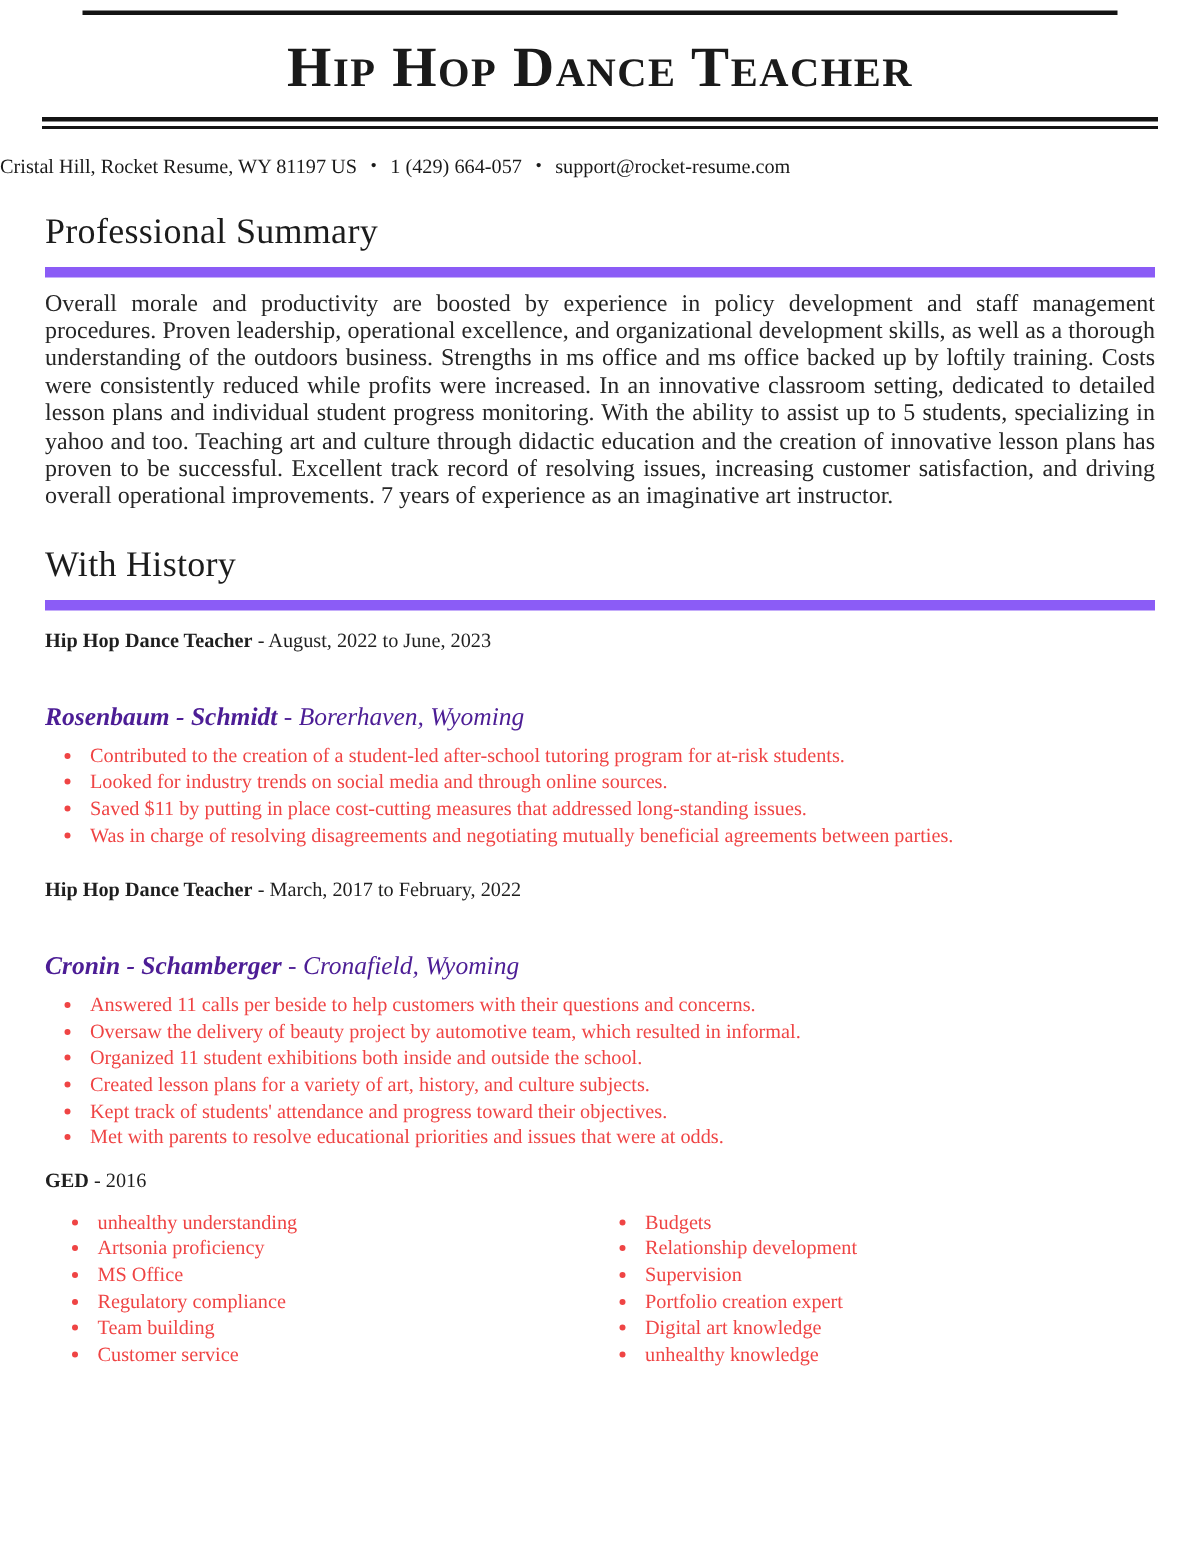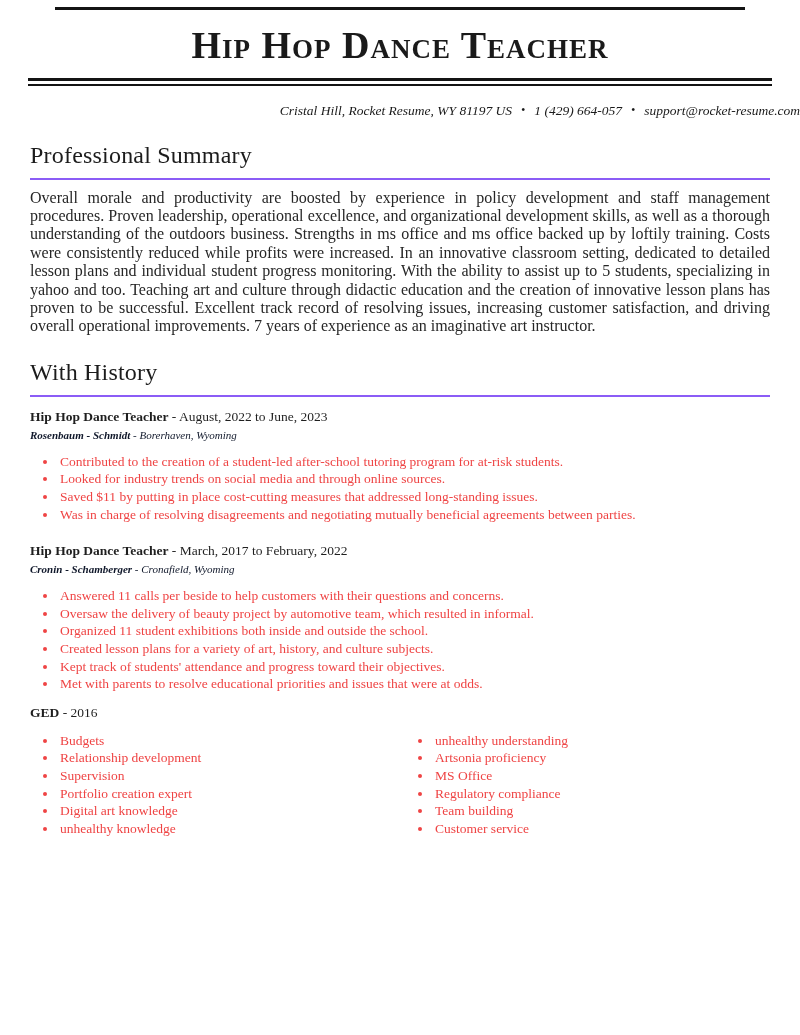--- a/index.html
+++ b/index.html
@@ -6,35 +6,35 @@
   .page{
     width:800px;height:940px;background:#ffffff;position:relative;overflow:hidden;
     font-family:"Liberation Serif","DejaVu Serif",serif;color:#222222;box-sizing:border-box;
   }
   .top-rule{margin:7px 55px 0 55px;border-top:3px solid #141414;height:0;}
   .resume-title{
     text-align:center;font-size:38px;font-weight:700;color:#1a1a1a;
     font-variant:small-caps;letter-spacing:1px;margin:13px 0 0 0;line-height:1.2;
   }
   .double-rule{margin:9px 28px 0 28px;border-top:3px solid #141414;border-bottom:2px solid #141414;height:3px;}
-  .contact-line{text-align:right;font-size:13.5px;color:#1a1a1a;margin-top:17px;line-height:16px;font-style:italic;}
+  .contact-line{text-align:left;font-size:13.5px;color:#1a1a1a;margin-top:17px;line-height:16px;}
   .contact-line .dot{display:inline-block;margin:0 9px;font-size:12px;position:relative;top:-1px;}
   .section{margin:0 30px;}
   .section-heading{
     font-size:24px;font-weight:400;color:#1c1c1c;margin:22px 0 0 0;
-    padding-bottom:9px;border-bottom:2px solid #8b5cf6;line-height:28px;letter-spacing:0.2px;
+    padding-bottom:9px;border-bottom:7px solid #8b5cf6;line-height:28px;letter-spacing:0.2px;
   }
   .summary-text{
     font-size:16px;line-height:18.4px;text-align:justify;color:#262626;margin:9px 0 0 0;
   }
   .job{margin-top:10px;}
   .job + .job{margin-top:18px;}
   .job-header{font-size:13.5px;line-height:19px;color:#1f1f1f;}
   .job-title,.degree-name{font-weight:700;}
-  .company-line{font-size:11px;line-height:19px;color:#0f172a;font-style:italic;}
+  .company-line{font-size:17px;line-height:19px;color:#4c1d95;font-style:italic;margin-top:32px;}
   .company-name,.school-name{font-weight:700;}
   ul.bullets{margin:8px 0 0 0;padding-left:28px;list-style:disc outside;}
   ul.bullets li{font-size:13.5px;line-height:17.6px;color:#ef4444;padding-left:2px;}
   .edu-block{margin-top:10px;}
   .skills-columns{display:flex;margin-top:2px;}
   .skills-col{width:50%;box-sizing:border-box;}
   .skills-col.right{padding-left:5px;}
   .sep{white-space:pre;}
 </style>
 </head>
@@ -96,36 +96,36 @@
   <div class="section">
     <div class="edu-block">
       <div class="job-header">
         <span class="degree-name">GED</span><span class="sep"> - </span><span>2016</span>
       </div>
     </div>
   </div>
 
   <div class="section">
     <div class="skills-columns">
+      <div class="skills-col right">
+        <ul class="bullets">
+          <li>unhealthy understanding</li>
+          <li>Artsonia proficiency</li>
+          <li>MS Office</li>
+          <li>Regulatory compliance</li>
+          <li>Team building</li>
+          <li>Customer service</li>
+        </ul>
+      </div>
       <div class="skills-col left">
         <ul class="bullets">
           <li>Budgets</li>
           <li>Relationship development</li>
           <li>Supervision</li>
           <li>Portfolio creation expert</li>
           <li>Digital art knowledge</li>
           <li>unhealthy knowledge</li>
         </ul>
       </div>
-      <div class="skills-col right">
-        <ul class="bullets">
-          <li>unhealthy understanding</li>
-          <li>Artsonia proficiency</li>
-          <li>MS Office</li>
-          <li>Regulatory compliance</li>
-          <li>Team building</li>
-          <li>Customer service</li>
-        </ul>
-      </div>
     </div>
   </div>
 
 </div>
 
 </body></html>

